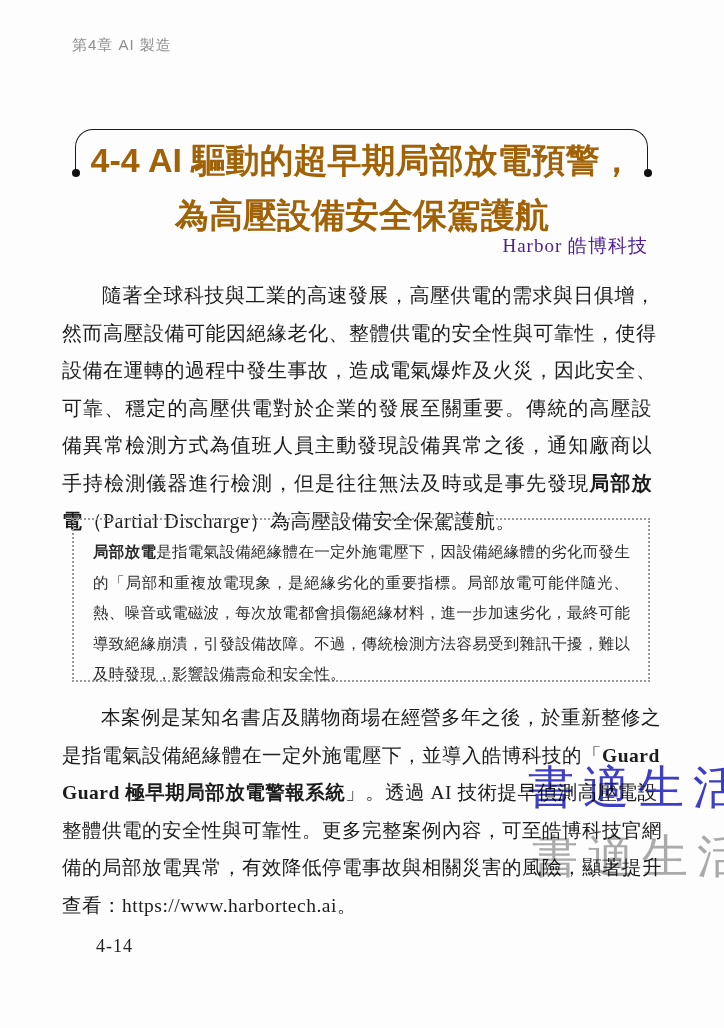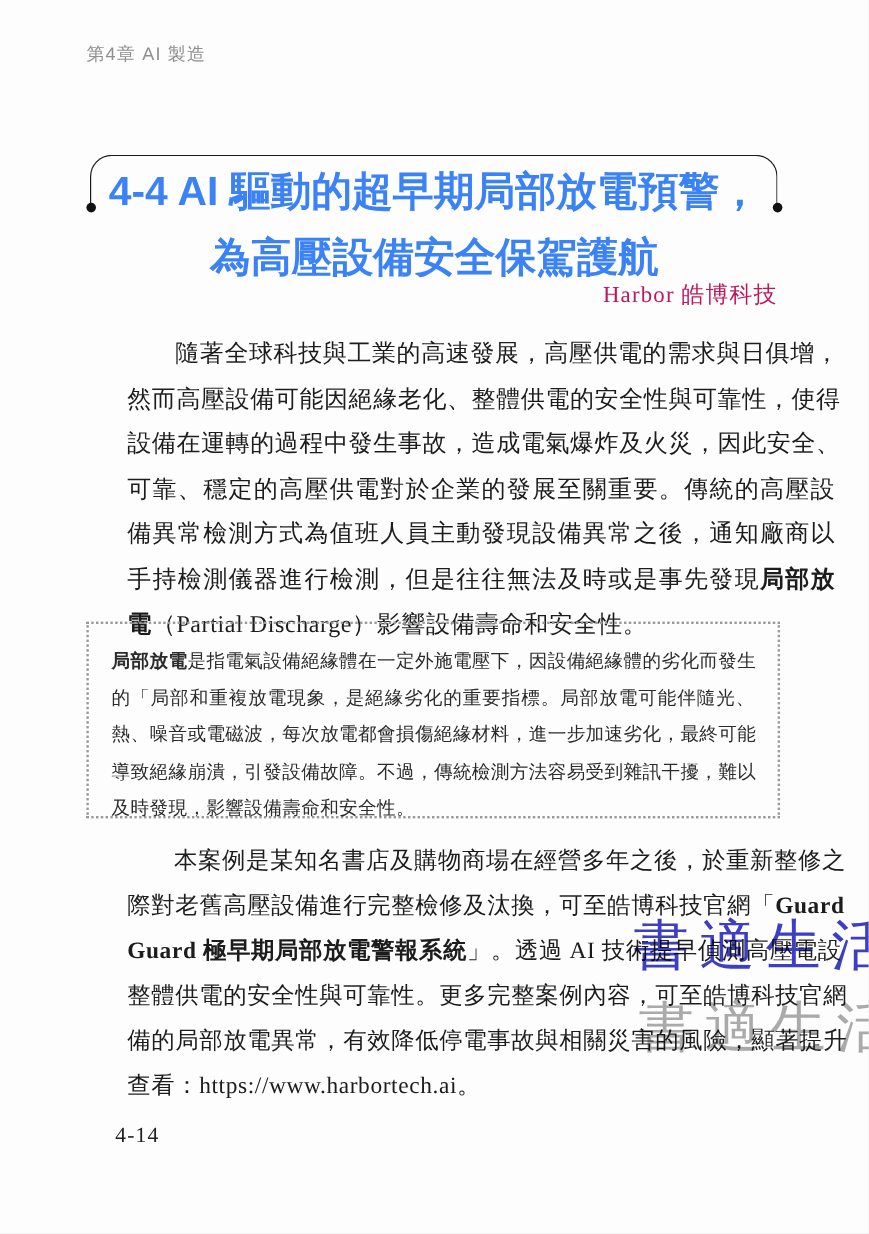--- a/index.html
+++ b/index.html
@@ -26,32 +26,31 @@
   .title-decor::before,.title-decor::after{
     content:"";position:absolute;bottom:-5px;width:8px;height:8px;
     background:#111;border-radius:50%;
   }
   .title-decor::before{left:-4.5px;}
   .title-decor::after{right:-4.5px;}
   .title{
     position:absolute;left:58px;top:133px;width:608px;
     text-align:center;
     font-family:"Liberation Sans","DejaVu Sans",sans-serif;
-    font-weight:700;color:#3b82f6;
+    font-weight:700;color:#a16207;
     font-size:34px;line-height:55px;
   }
   .author{
     position:absolute;right:76px;top:233px;
-    font-size:19px;color:#be185d;letter-spacing:1px;
+    font-size:19px;color:#4c1d95;letter-spacing:1px;
   }
   .bodypara{
     position:absolute;left:62px;width:590px;
     font-size:20px;line-height:37.6px;color:#1c1c1c;
     letter-spacing:0.5px;
-    margin-left:44px;
   }
   #para1{top:277px;}
   #para2{top:699px;font-size:19.5px;}
   .line{
     white-space:nowrap;
     text-align:justify;text-align-last:justify;
   }
   .line.lastline{text-align-last:left;}
   .line.indent{text-indent:2em;}
   .infobox{
@@ -95,34 +94,34 @@
 
   <div class="author">Harbor 皓博科技</div>
 
   <div class="bodypara" id="para1">
       <div class="line indent"><span>隨著全球科技與工業的高速發展，高壓供電的需求與日俱增，</span></div>
       <div class="line"><span>然而高壓設備可能因絕緣老化、整體供電的安全性與可靠性，使得</span></div>
       <div class="line"><span>設備在運轉的過程中發生事故，造成電氣爆炸及火災，因此安全、</span></div>
       <div class="line"><span>可靠、穩定的高壓供電對於企業的發展至關重要。傳統的高壓設</span></div>
       <div class="line"><span>備異常檢測方式為值班人員主動發現設備異常之後，通知廠商以</span></div>
       <div class="line"><span>手持檢測儀器進行檢測，但是往往無法及時或是事先發現</span><b>局部放</b></div>
-      <div class="line lastline"><b>電</b><span>（Partial Discharge）影響設備壽命和安全性。</span></div>
+      <div class="line lastline"><b>電</b><span>（Partial Discharge）為高壓設備安全保駕護航。</span></div>
     </div>
 
   <div class="infobox">
       <div class="line"><b>局部放電</b><span>是指電氣設備絕緣體在一定外施電壓下，因設備絕緣體的劣化而發生</span></div>
       <div class="line"><span>的「局部和重複放電現象，是絕緣劣化的重要指標。局部放電可能伴隨光、</span></div>
       <div class="line"><span>熱、噪音或電磁波，每次放電都會損傷絕緣材料，進一步加速劣化，最終可能</span></div>
       <div class="line"><span>導致絕緣崩潰，引發設備故障。不過，傳統檢測方法容易受到雜訊干擾，難以</span></div>
       <div class="line lastline"><span>及時發現，影響設備壽命和安全性。</span></div>
     </div>
 
   <div class="bodypara" id="para2">
       <div class="line indent"><span>本案例是某知名書店及購物商場在經營多年之後，於重新整修之</span></div>
-      <div class="line"><span>際對老舊高壓設備進行完整檢修及汰換，可至皓博科技官網「</span><b>Guard</b></div>
+      <div class="line"><span>是指電氣設備絕緣體在一定外施電壓下，並導入皓博科技的「</span><b>Guard</b></div>
       <div class="line"><b>Guard 極早期局部放電警報系統</b><span>」。透過 AI 技術提早偵測高壓電設</span></div>
       <div class="line"><span>整體供電的安全性與可靠性。更多完整案例內容，可至皓博科技官網</span></div>
       <div class="line"><span>備的局部放電異常，有效降低停電事故與相關災害的風險，顯著提升</span></div>
       <div class="line lastline"><span>查看：https://www.harbortech.ai。</span></div>
     </div>
 
   <div class="watermark" id="watermark-blue" style="color: rgb(45, 45, 192);">書適生活</div>
   <div class="watermark" id="watermark-gray" style="color: rgb(168, 168, 168);">書適生活</div>
 
   <div class="page-number">4-14</div>

